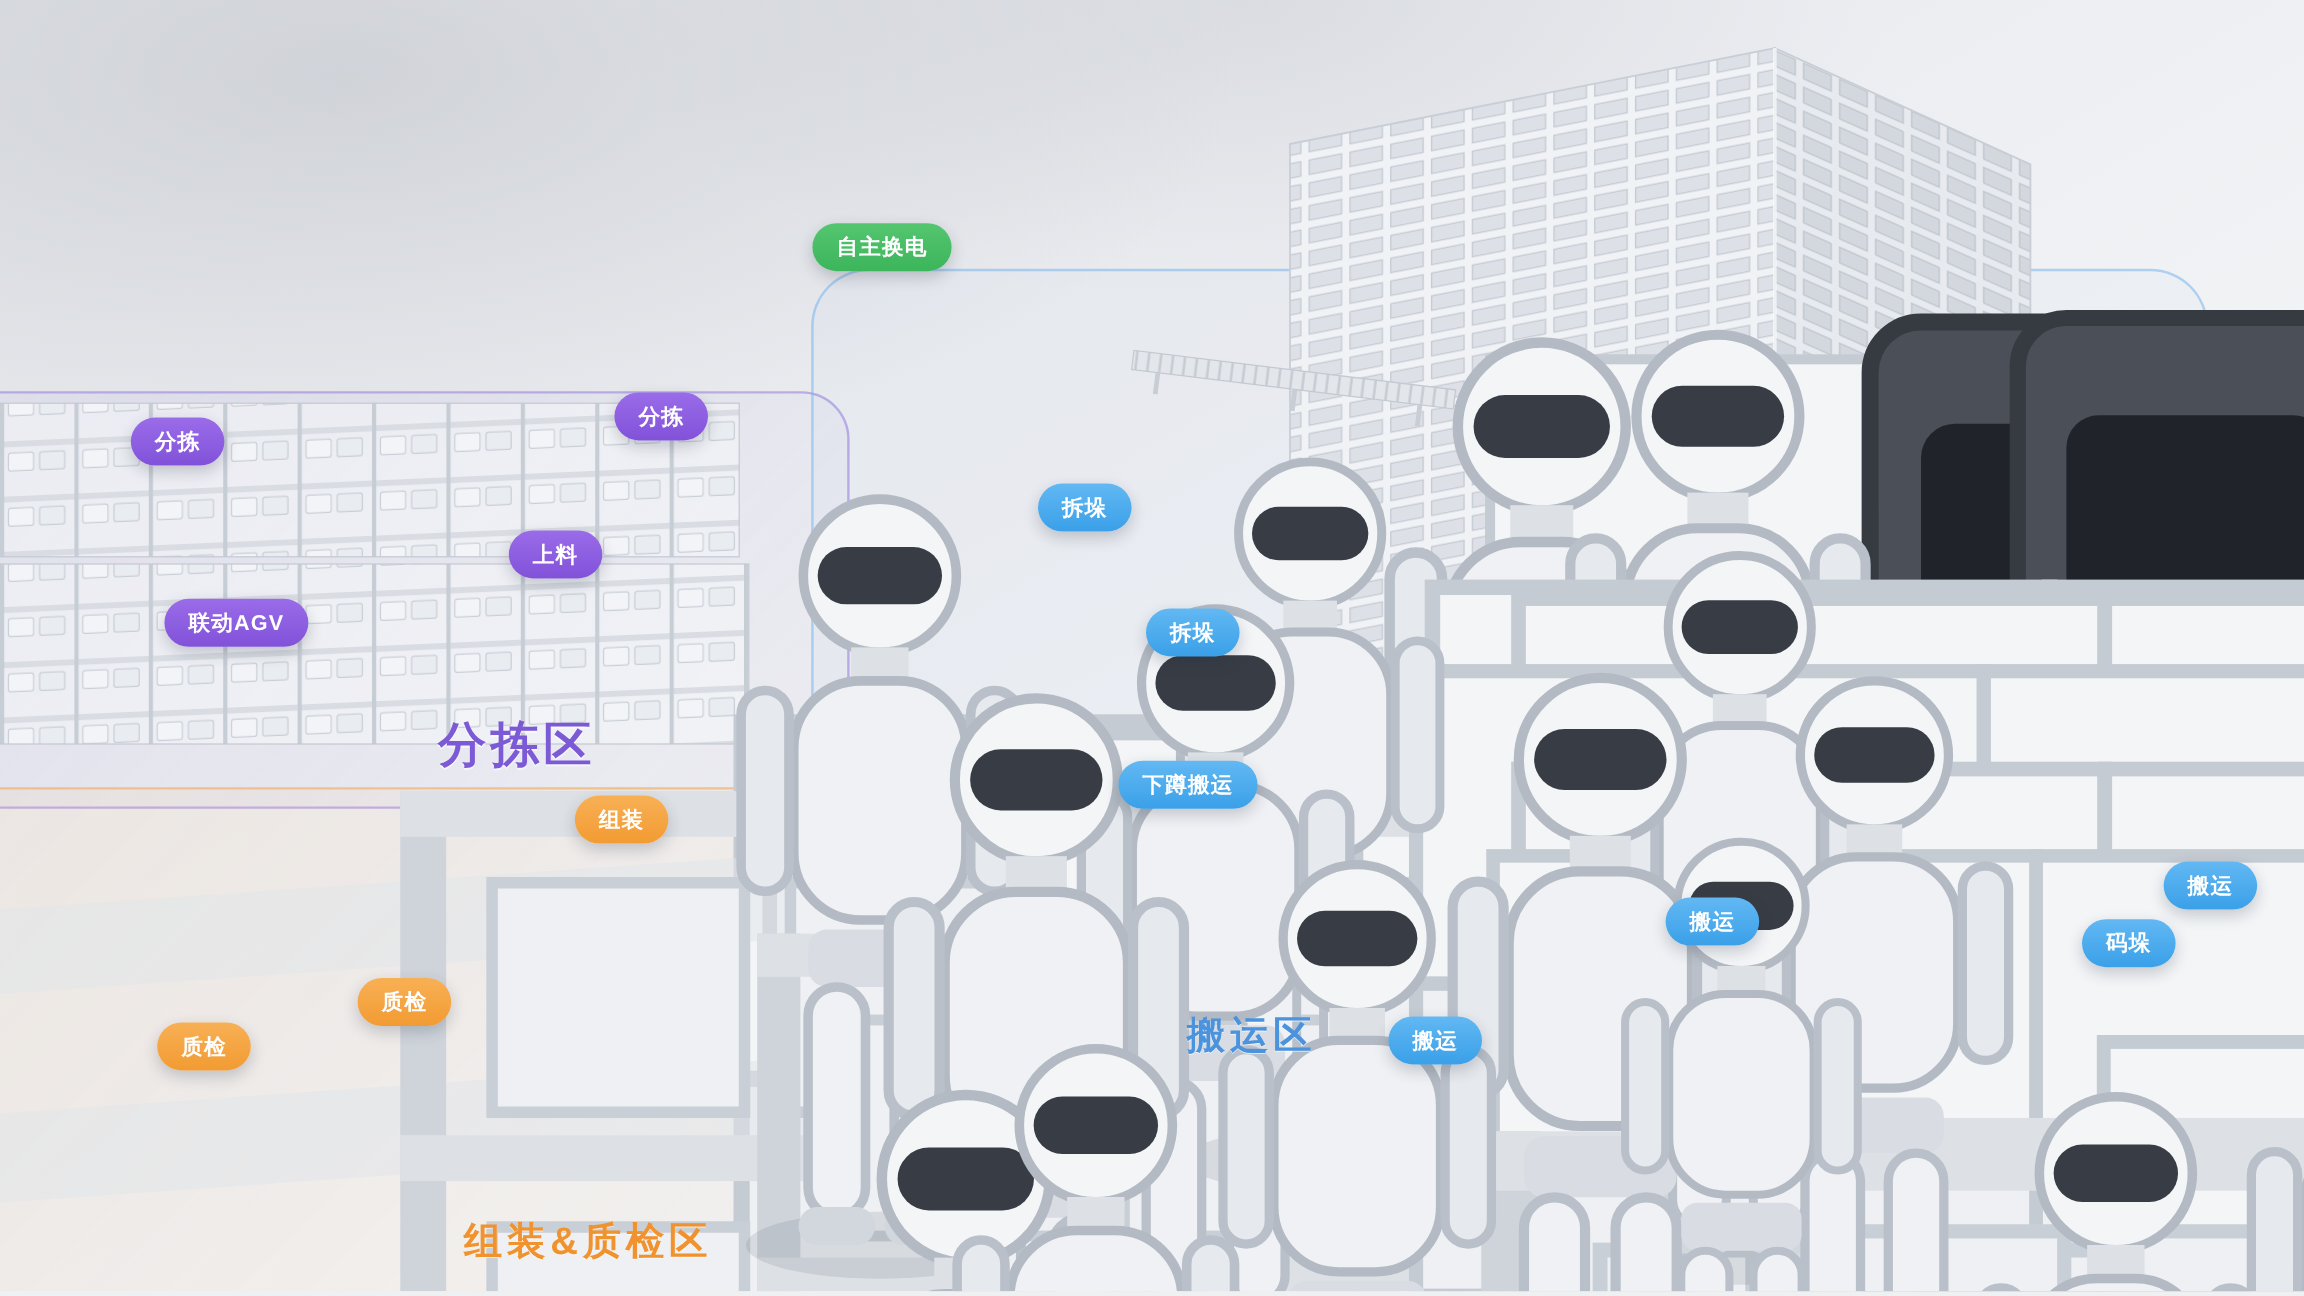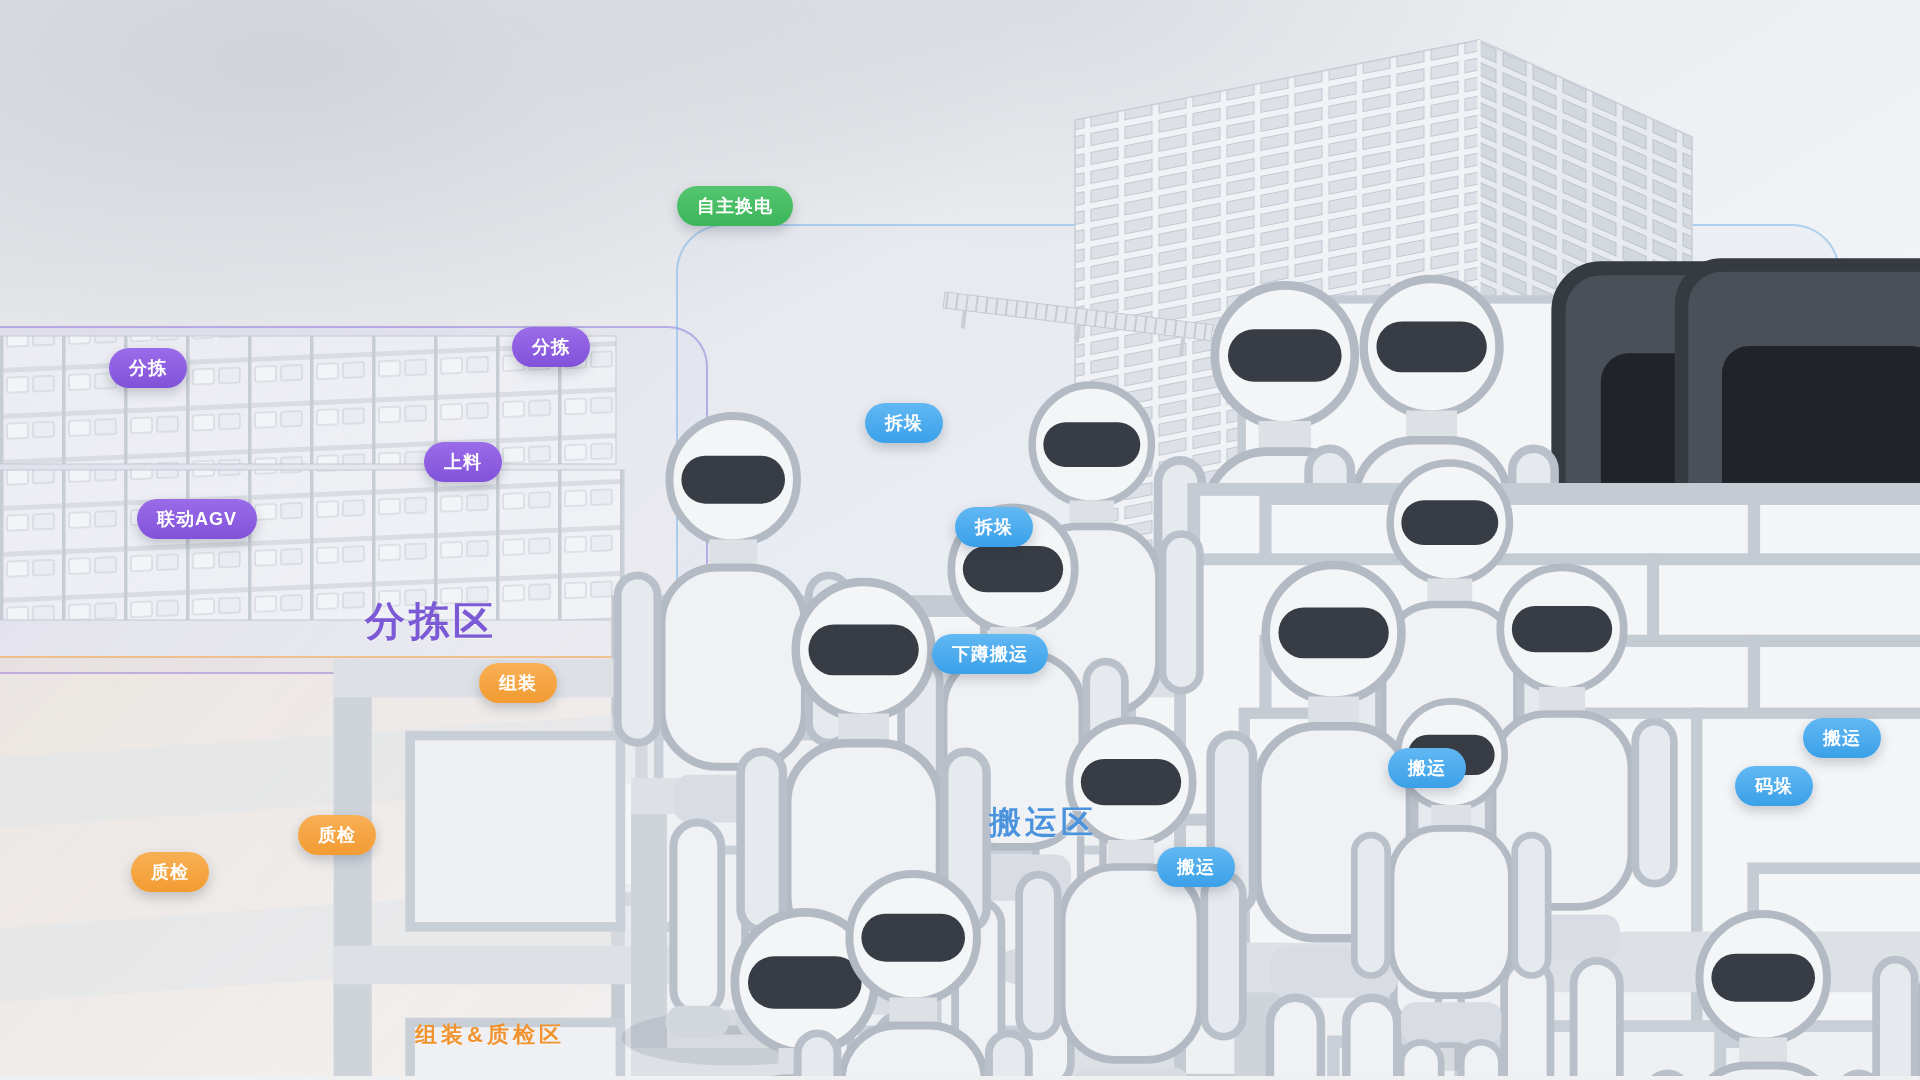--- a/index.html
+++ b/index.html
@@ -39,22 +39,22 @@
   .badge.green{background:linear-gradient(180deg,#54c66f,var(--badge-green));}
   .badge.purple{background:linear-gradient(180deg,#9a6ce9,var(--badge-purple));}
   .badge.orange{background:linear-gradient(180deg,#f8b055,var(--badge-orange));}
   .badge.blue{background:linear-gradient(180deg,#62b8f3,var(--badge-blue));font-family:Liberation Serif, serif;}
   .zone-label{
     position:absolute;transform:translate(-50%,-50%);
     font-weight:800;letter-spacing:4px;white-space:nowrap;
     text-shadow:0 1px 0 rgba(255,255,255,.6);
   }
   .zone-label.purple{color:var(--zone-purple);font-size:40px;}
-  .zone-label.orange{color:var(--zone-orange);font-size:22px;}
-  .zone-label.blue{color:var(--zone-blue);font-size:32px;}
+  .zone-label.orange{color:var(--zone-orange);font-size:32px;}
+  .zone-label.blue{color:var(--zone-blue);font-size:32px;margin-top:40px;}
 </style>
 </head>
 <body>
 
 <div class="scene">
 
   <div class="zone zone-sorting"></div>
   <div class="zone zone-assembly"></div>
   <div class="zone zone-transport"></div>
 

